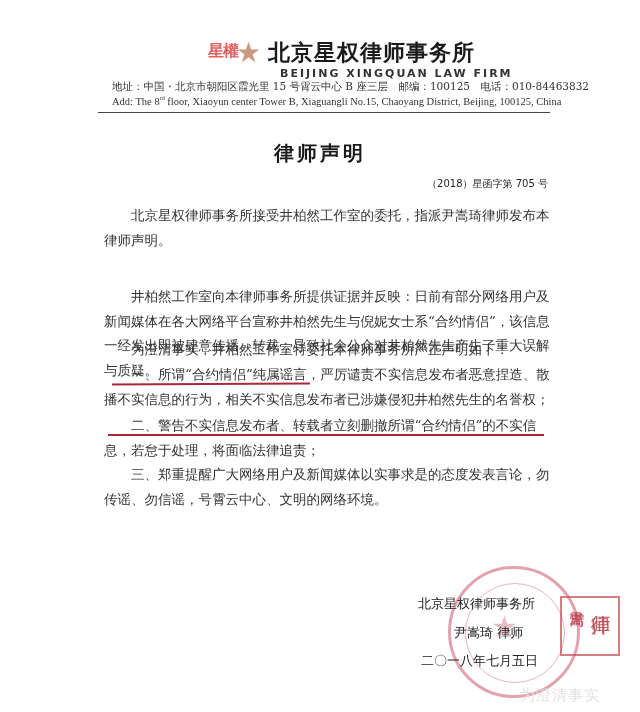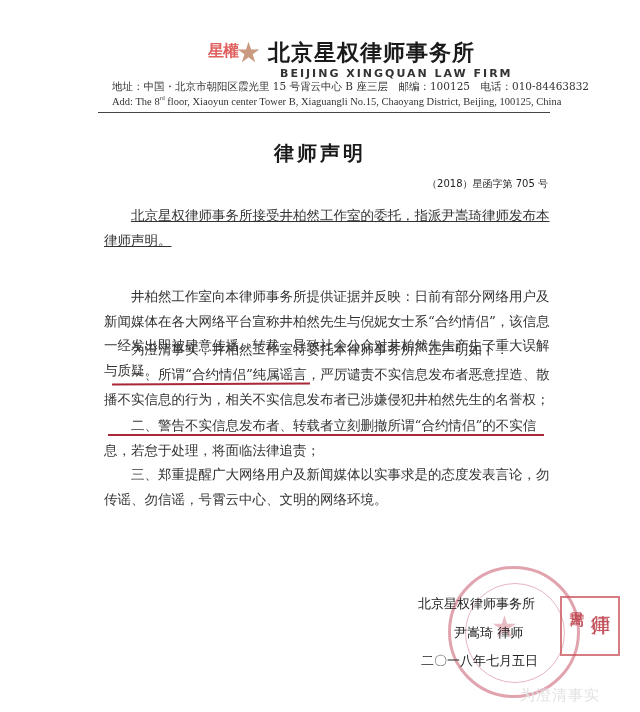--- a/index.html
+++ b/index.html
@@ -26,21 +26,21 @@
   }
   .addr-cn { left:112px; top:80px; font-size:10.5px; color:#333; white-space:nowrap;text-align:right; }
   .addr-en { left:112px; top:95px; font-size:10.5px; color:#333; white-space:nowrap; font-family:"Liberation Serif", serif; }
   .addr-en sup { font-size:6px; }
   .rule { left:98px; top:112px; width:452px; height:1px; background:#444; }
 
   .title { left:0; width:640px; top:140px; text-align:center; font-size:20px; font-weight:bold; letter-spacing:3px; color:#1a1a1a; }
   .ref { right:92px; top:177px; font-size:10px; color:#222; font-family:"DejaVu Sans", sans-serif; }
 
   .para { left:104px; width:450px; font-size:13.5px; line-height:24.5px; color:#333; text-indent:2em; }
-  .p1 { top:203px;text-decoration:underline; }
+  .p1 { top:203px; }
   .p2 { top:258px;margin-top:26px; }
   .p3 { top:337px; }
   .p4 { top:362px; }
   .p5 { top:413px; }
   .p6 { top:462px; }
 
   .underline1 { left:112px; top:383px; width:198px; height:2px; background:#a8283a; transform:rotate(-0.3deg); }
   .underline2 { left:108px; top:434px; width:436px; height:2px; background:#a8283a; }
 
   

